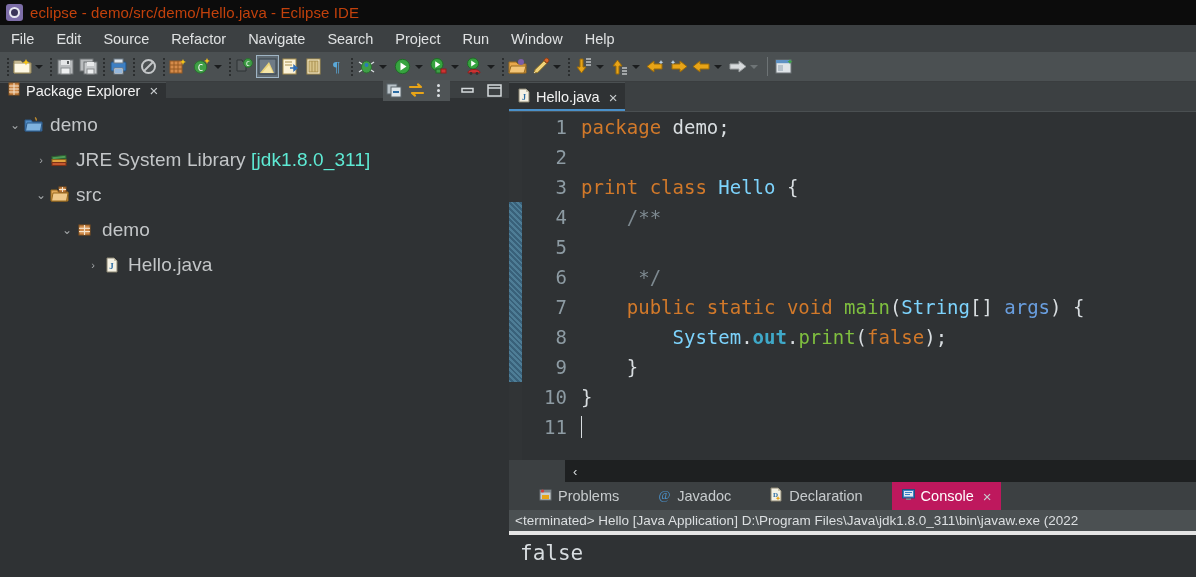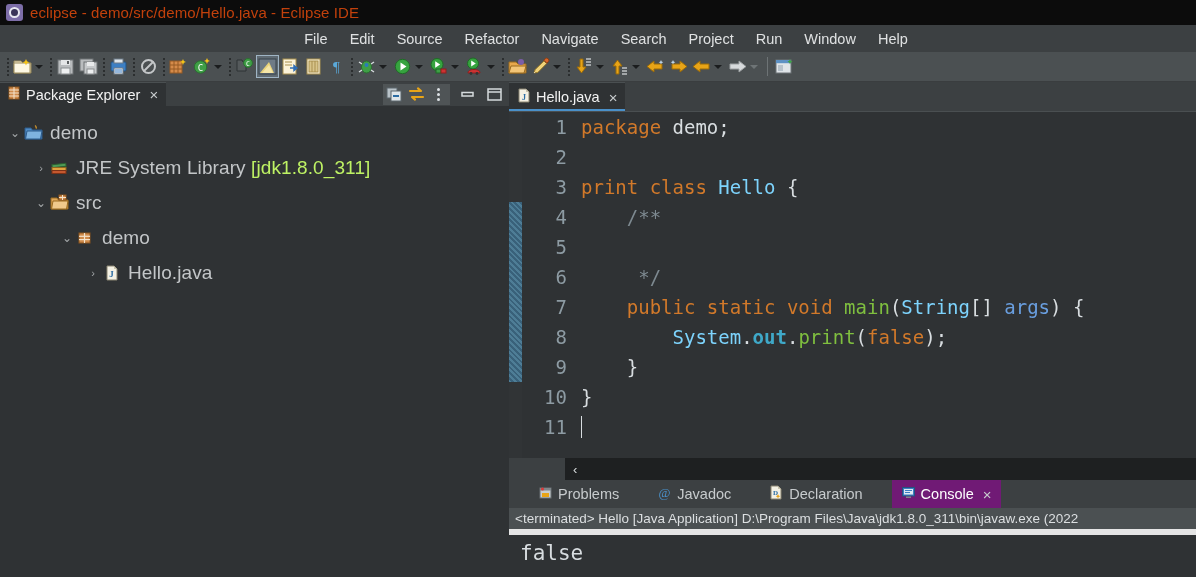--- a/index.html
+++ b/index.html
@@ -23,21 +23,21 @@
   .eclipse-logo::after{
     content:"";position:absolute;left:3px;top:3px;width:11px;height:11px;
     border-radius:50%;border:2.5px solid #e8e8f0;box-sizing:border-box;
     background:#3a3458;
   }
   .title-text{color:#c2410c;font-size:15px;letter-spacing:.1px;}
 
   
   .menubar{
     height:27px;background:#3c4042;display:flex;align-items:center;
-    padding-left:16px;box-sizing:border-box;justify-content:center;
+    padding-left:0;box-sizing:border-box;
   }
   .menu-item{
     color:#dfe1e2;font-size:14.5px;padding:2px 11px;cursor:default;
     white-space:nowrap;
   }
 
   
   .toolbar{
     height:30px;background:#4b5052;display:flex;align-items:center;
     padding-left:4px;box-sizing:border-box;border-bottom:1px solid #3a3d3f;
@@ -62,21 +62,21 @@
   }
   .tb-div{width:1px;height:19px;background:#6d7375;margin:0 5px;flex:0 0 auto;}
   .tb.sel{background:#5f6a72;outline:1px solid #9fb4c4;}
 
   
   .main{position:absolute;left:0;top:82px;right:0;bottom:0;display:flex;}
 
   
   .left{width:509px;flex:0 0 auto;background:#2f3234;display:flex;flex-direction:column;}
   .pe-tabrow{
-    height:24px;background:#3c4042;display:flex;align-items:stretch;
+    height:16px;background:#3c4042;display:flex;align-items:stretch;
     position:relative;
   }
   .pe-tab{
     background:#2f3234;display:flex;align-items:center;padding:0 8px 0 7px;
     border-top:1px solid #4a4f51;
   }
   .pe-tab-label{color:#f2f2f2;font-size:14.5px;margin-left:5px;}
   .tab-x{
     color:#c9cdcf;font-size:15px;margin-left:9px;line-height:1;cursor:pointer;
   }
@@ -89,21 +89,21 @@
   .trow{
     display:flex;align-items:center;height:35px;padding-left:6px;
     font-size:19px;color:#c3c6c8;white-space:nowrap;
   }
   .twist{
     width:18px;flex:0 0 auto;display:flex;align-items:center;justify-content:center;
     color:#a2a6a8;font-size:12px;
   }
   .ticon{width:20px;height:18px;margin-right:6px;flex:0 0 auto;}
   .tlabel{letter-spacing:.1px;}
-  .tlabel .suffix{color:#bef264;}
+  .tlabel .suffix{color:#5eead4;}
 
   
   .right{flex:1;display:flex;flex-direction:column;background:#3c4042;min-width:0;}
 
   
   .ed-tabrow{height:29px;background:#3c4042;display:flex;align-items:stretch;position:relative;}
   .ed-tab{
     background:#2f3234;display:flex;align-items:center;padding:0 8px 0 8px;
     border-top:1px solid #4a4f51;position:relative;
   }
@@ -151,26 +151,26 @@
     flex:1;height:22px;background:#1e2021;display:flex;align-items:center;
     padding-left:8px;box-sizing:border-box;color:#d5d9db;font-size:13px;
   }
 
   
   .console-wrap{flex:0 0 auto;background:#3c4042;}
   .con-tabrow{height:28px;display:flex;align-items:stretch;background:#3c4042;}
   .con-tab{
     display:flex;align-items:center;padding:0 9px;color:#c7cbcd;font-size:14.5px;margin-left:20px;
   }
-  .con-tab.active{background:#701a75;color:#ffffff;text-align:center;}
+  .con-tab.active{background:#be185d;color:#ffffff;text-align:center;}
   .con-tab .lbl{margin-left:5px;}
   .con-subtitle{
     background:#4b5052;color:#dcdfe1;font-size:13.5px;height:21px;
     display:flex;align-items:center;padding-left:6px;white-space:nowrap;overflow:hidden;
-    border-bottom:6px solid #e5e5e5;
+    border-bottom:4px solid #e5e5e5;
   }
   .con-body{
     background:#2f3234;height:42px;padding:6px 0 0 11px;box-sizing:border-box;
     font-family:"DejaVu Sans Mono",monospace;font-size:21px;color:#d8dde0;
   }
 </style>
 </head>
 <body>
 
 <div class="app">

